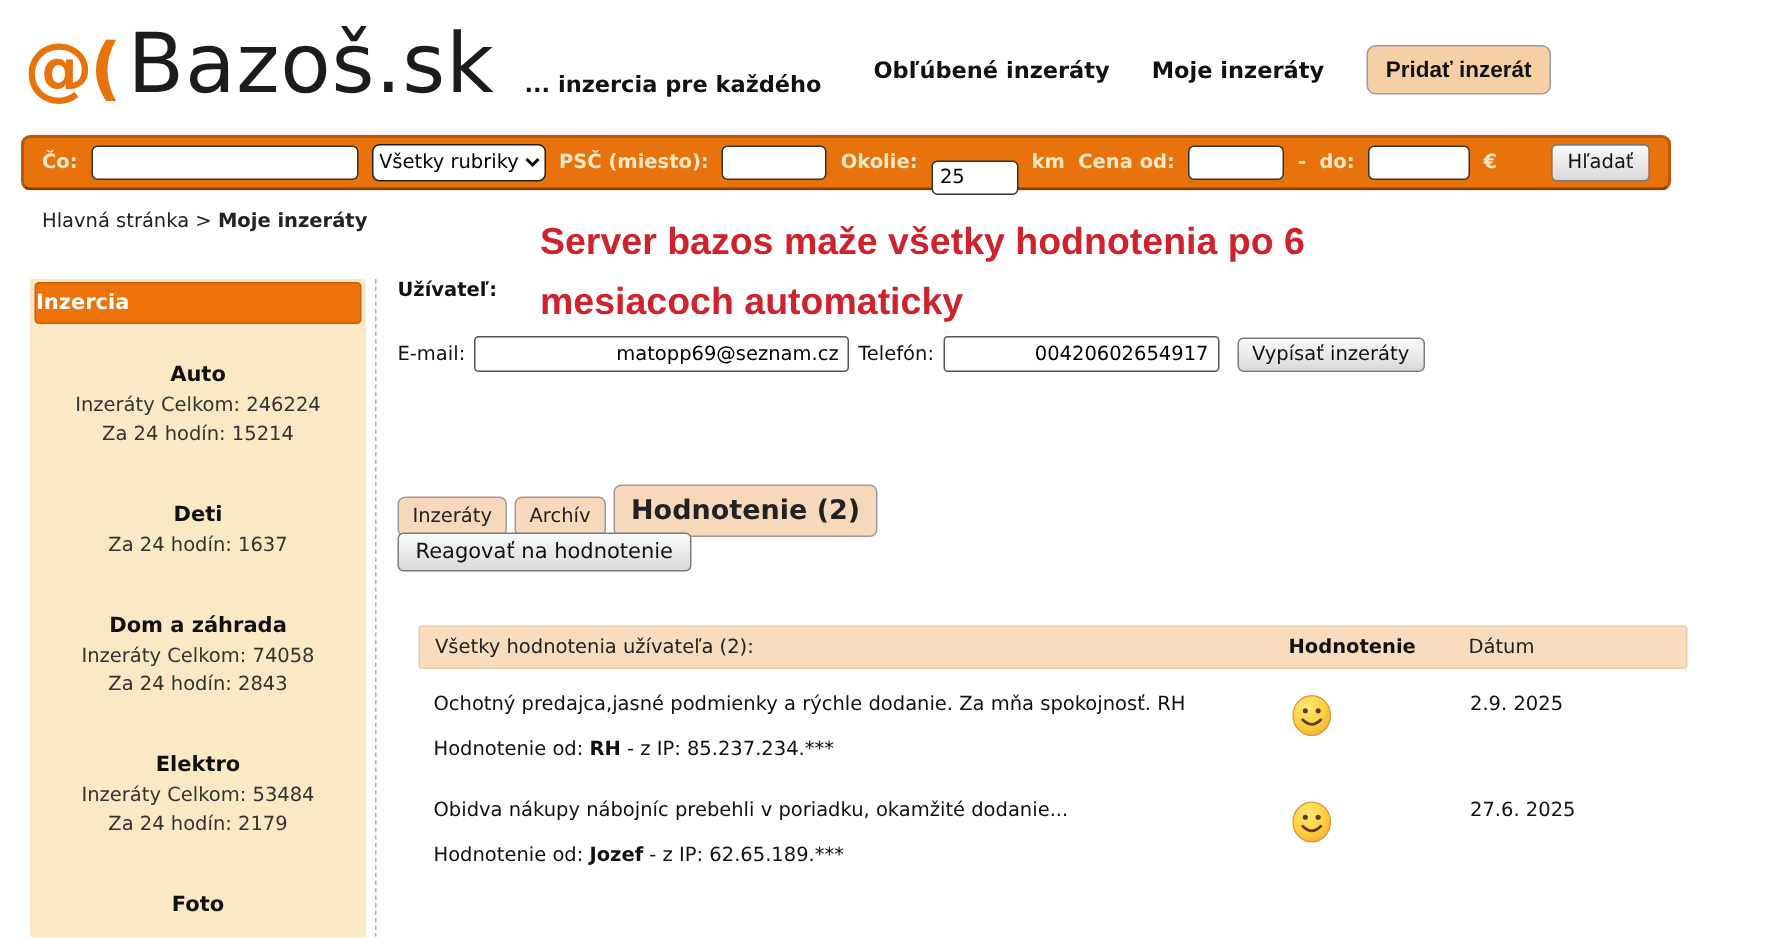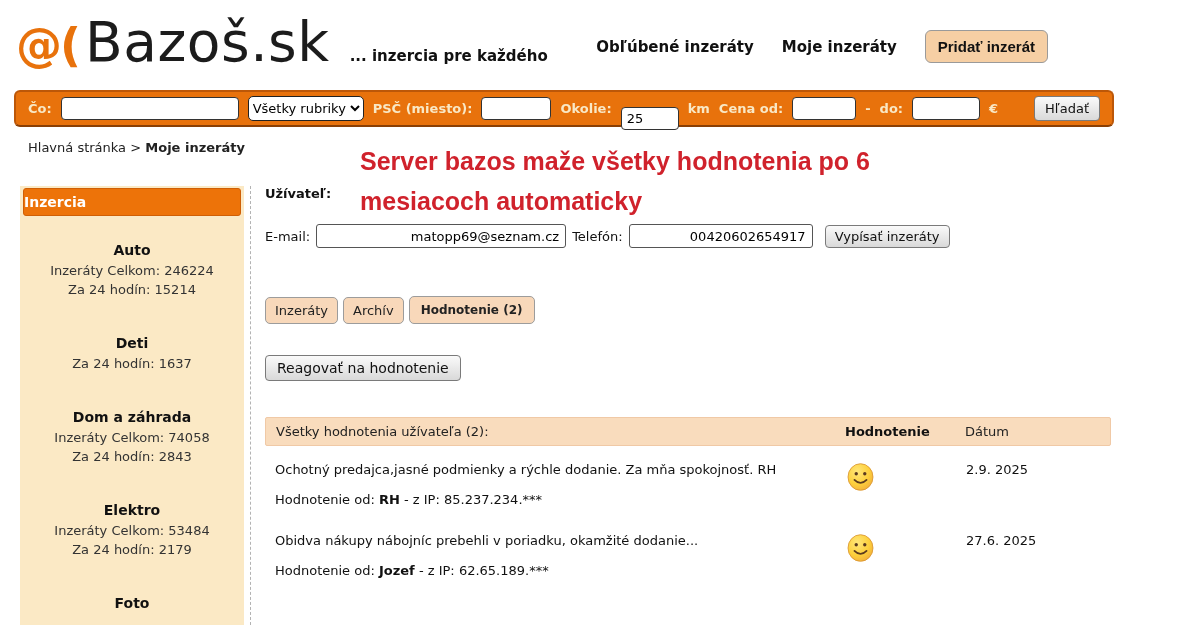--- a/index.html
+++ b/index.html
@@ -6,21 +6,21 @@
   * { margin:0; padding:0; box-sizing:border-box; }
   html,body { background:#fff; }
   body { font-family:"DejaVu Sans","Liberation Sans",sans-serif; }
   .page { position:relative; width:1186px; height:625px; overflow:hidden; background:#fff; }
 
   
   .logo-row { position:absolute; left:16px; top:10px; display:flex; align-items:baseline; }
   .logo-symbol { font-size:46px; font-weight:bold; color:#e8720c; letter-spacing:-2px; }
   .logo-text { font-size:55px; color:#1c1c1c; margin-left:6px; letter-spacing:0.5px; }
   .tagline { font-size:15px; font-weight:bold; color:#111; margin-left:20px; }
-  .header-nav { position:absolute; right:138px; top:30px; display:flex; align-items:center; gap:28px; }
+  .header-nav { position:absolute; right:152px; top:30px; display:flex; align-items:center; gap:28px; }
   .header-link { font-size:15px; font-weight:bold; color:#111; text-decoration:none; cursor:pointer; white-space:nowrap; }
   .add-btn { font-size:15px; font-weight:bold; color:#111; background:#f6cfa4; border:1px solid #9a9a9a;
              border-radius:6px; padding:7px 12px; cursor:pointer; white-space:nowrap; }
 
   
   .searchbar { position:absolute; left:14px; top:90px; width:1100px; height:37px;
                background:#e8720c; border:2px solid #bc5708; border-bottom-color:#8a3f05;
                border-radius:6px; display:flex; align-items:center; padding:0 12px; gap:9px; }
   .searchbar label { color:#f9e8c5; font-weight:bold; font-size:13px; white-space:nowrap; }
   .searchbar input[type=text] { height:23px; border:1px solid #333; border-radius:4px; font-size:13px;
@@ -54,25 +54,25 @@
   .main { position:absolute; left:265px; top:186px; width:846px; }
   .user-label { font-size:13px; font-weight:bold; color:#111; }
   .contact-row { position:absolute; top:38px; left:0; display:flex; align-items:center; gap:6px; }
   .contact-row label { font-size:13px; color:#111; }
   .contact-row input { height:24px; border:1px solid #555; border-radius:3px; font-size:13px;
                        padding:2px 6px; font-family:inherit;text-align:right; }
   .in-email { width:250px; } .in-phone { width:184px; margin-right:6px; }
   .tabs { position:absolute; top:110px; left:0; display:flex; align-items:flex-end; gap:5px; }
   .tab { background:#f8d8ba; border:1px solid #9c9c9c; border-radius:5px; font-size:13px; color:#222;
          padding:5px 9px; cursor:pointer; font-family:inherit; white-space:nowrap; }
-  .tab.active { font-weight:bold; font-size:12px; padding:6px 11px; }
+  .tab.active { font-weight:bold; font-size:18px; padding:6px 11px;margin-top:27px; }
   .respond-btn { position:absolute; top:169px; left:0; font-size:14px; padding:4px 11px; }
 
   
-  .ratings { position:absolute; top:231px; left:0; width:846px; }
+  .ratings { position:absolute; top:231px; left:14px; width:846px; }
   .r-head { display:grid; grid-template-columns:1fr 120px 135px; align-items:center;
             background:#f9dcbd; border:1px solid #f0c9a6; border-radius:2px; padding:6px 10px; }
   .r-head .rh-title { font-size:13px; color:#222; }
   .r-head .rh-col1 { font-size:13px; font-weight:bold; color:#111; }
   .r-head .rh-col2 { font-size:13px; color:#222; }
   .r-row { display:grid; grid-template-columns:1fr 120px 135px; padding:16px 10px 10px 10px; }
   .r-text { font-size:13px; color:#111; }
   .r-from { font-size:13px; color:#111; margin-top:15px; }
   .r-from b { font-weight:bold; }
   .r-icon { padding-top:0; }

